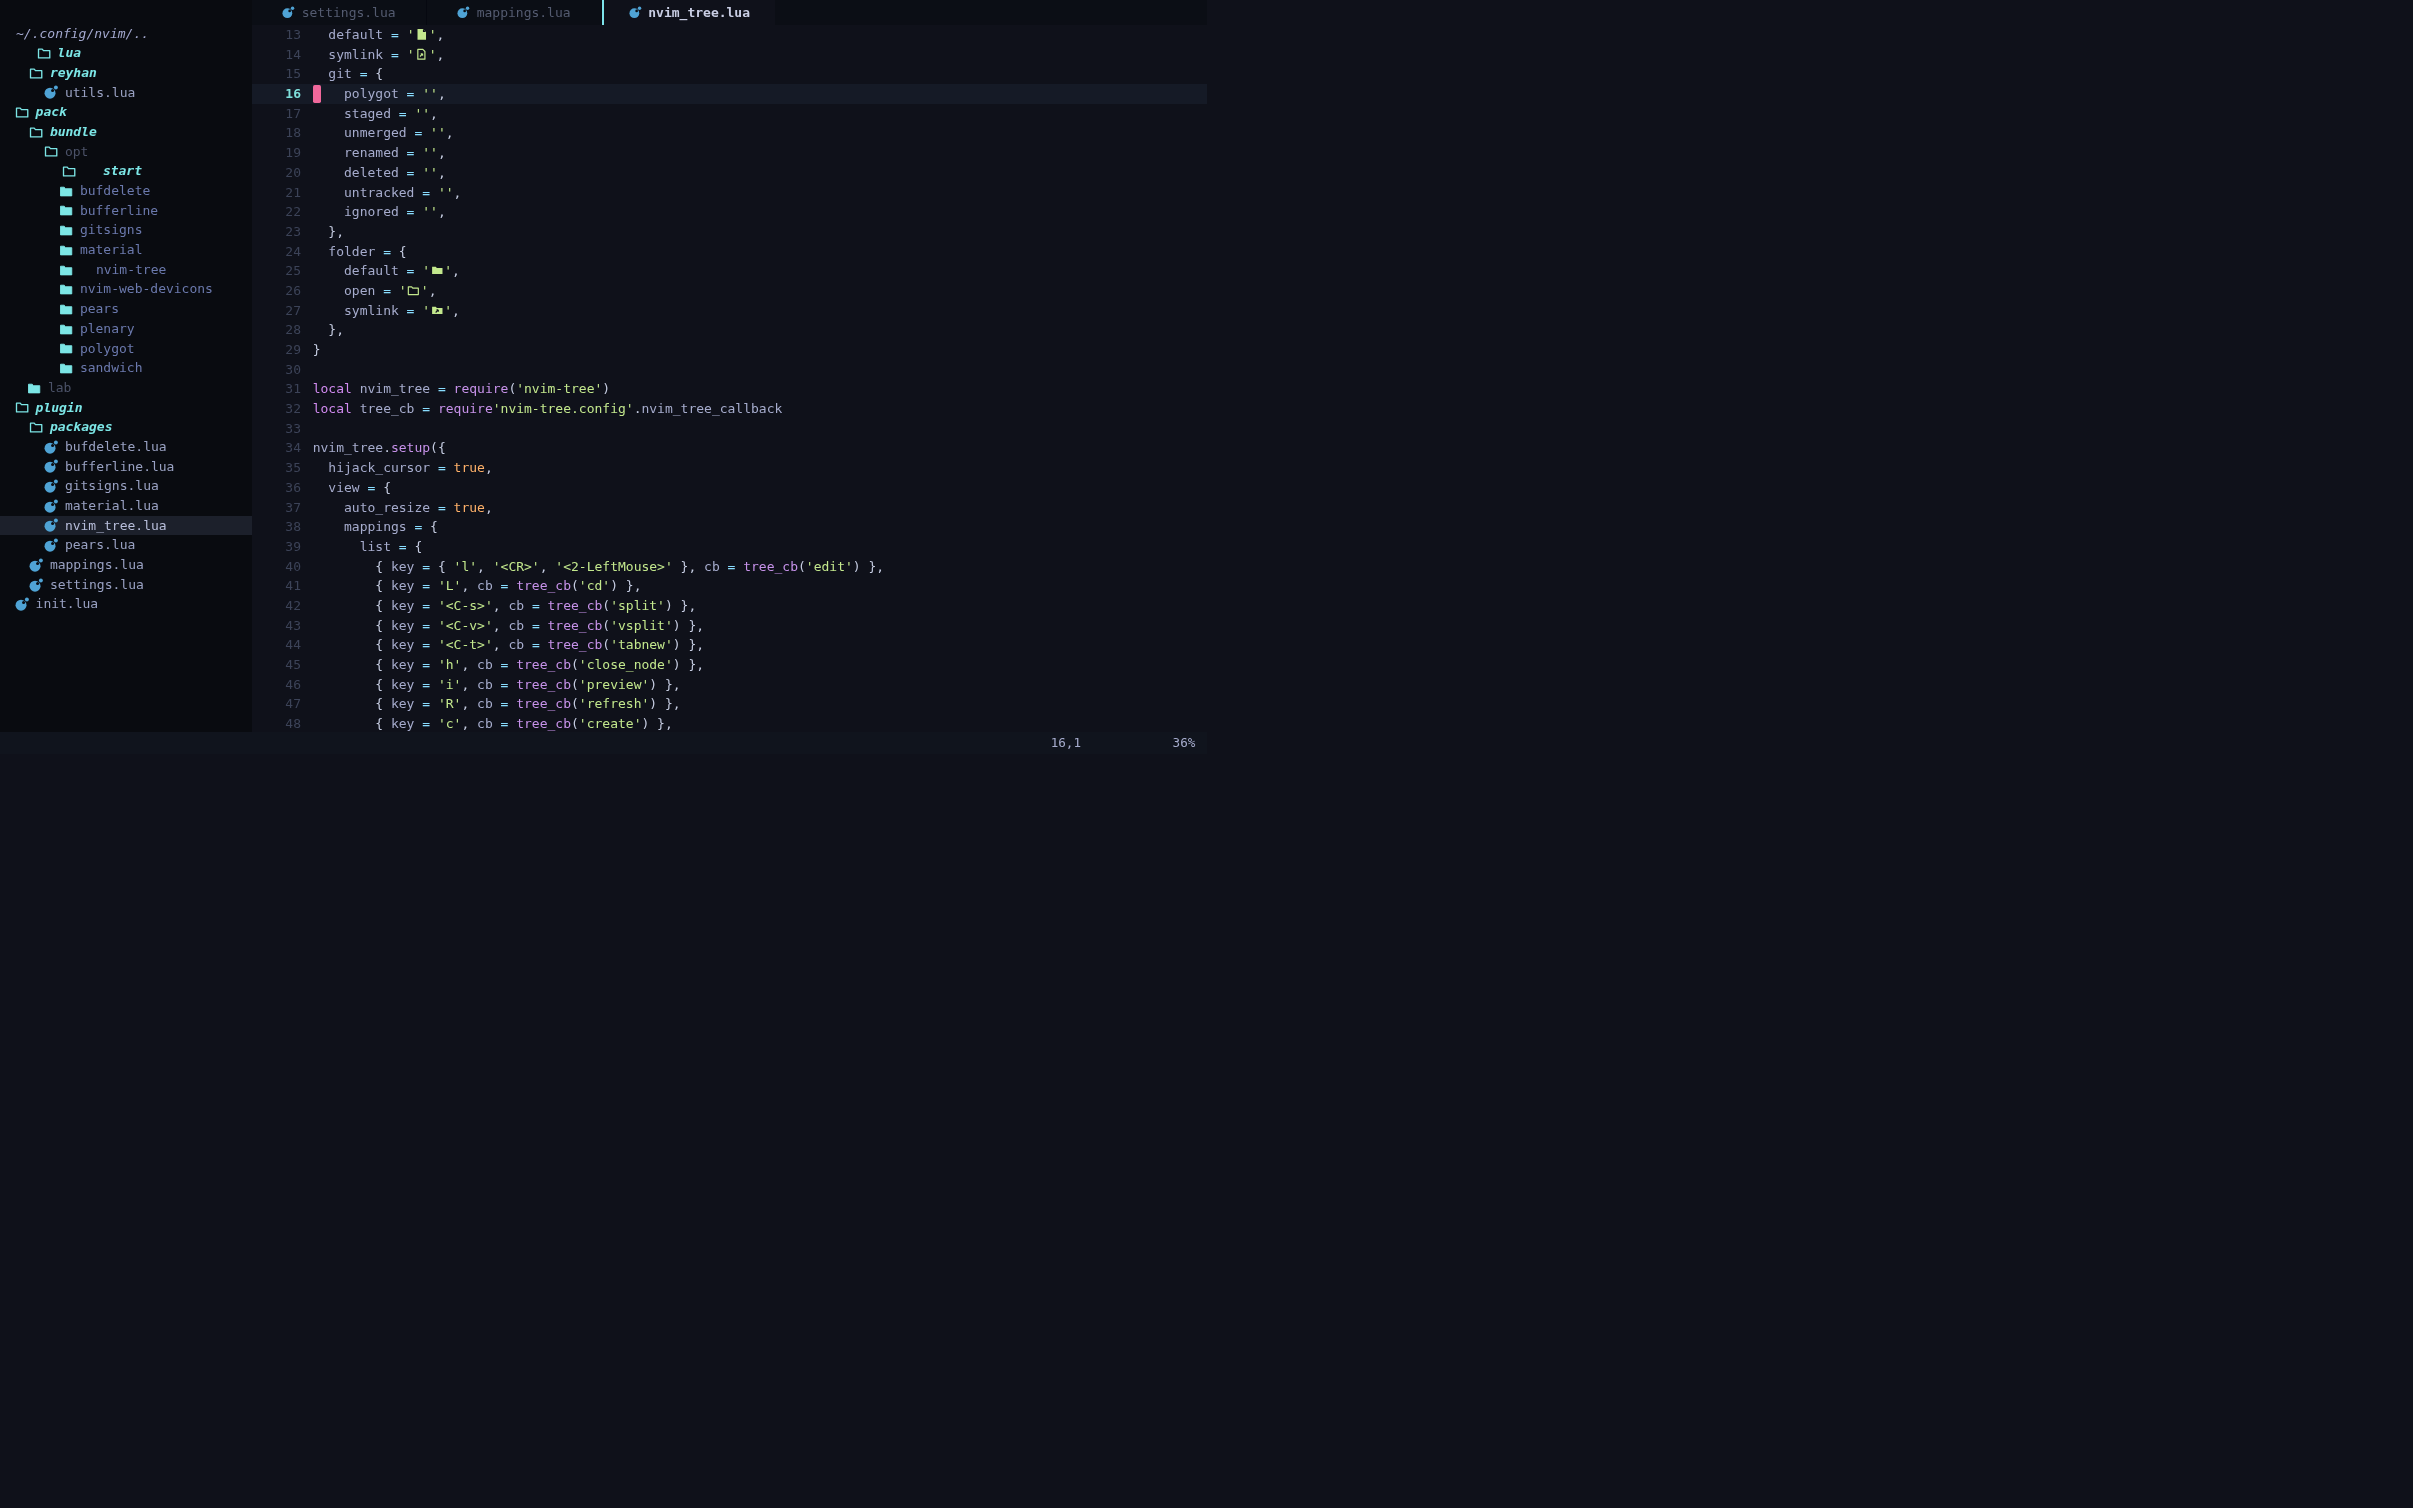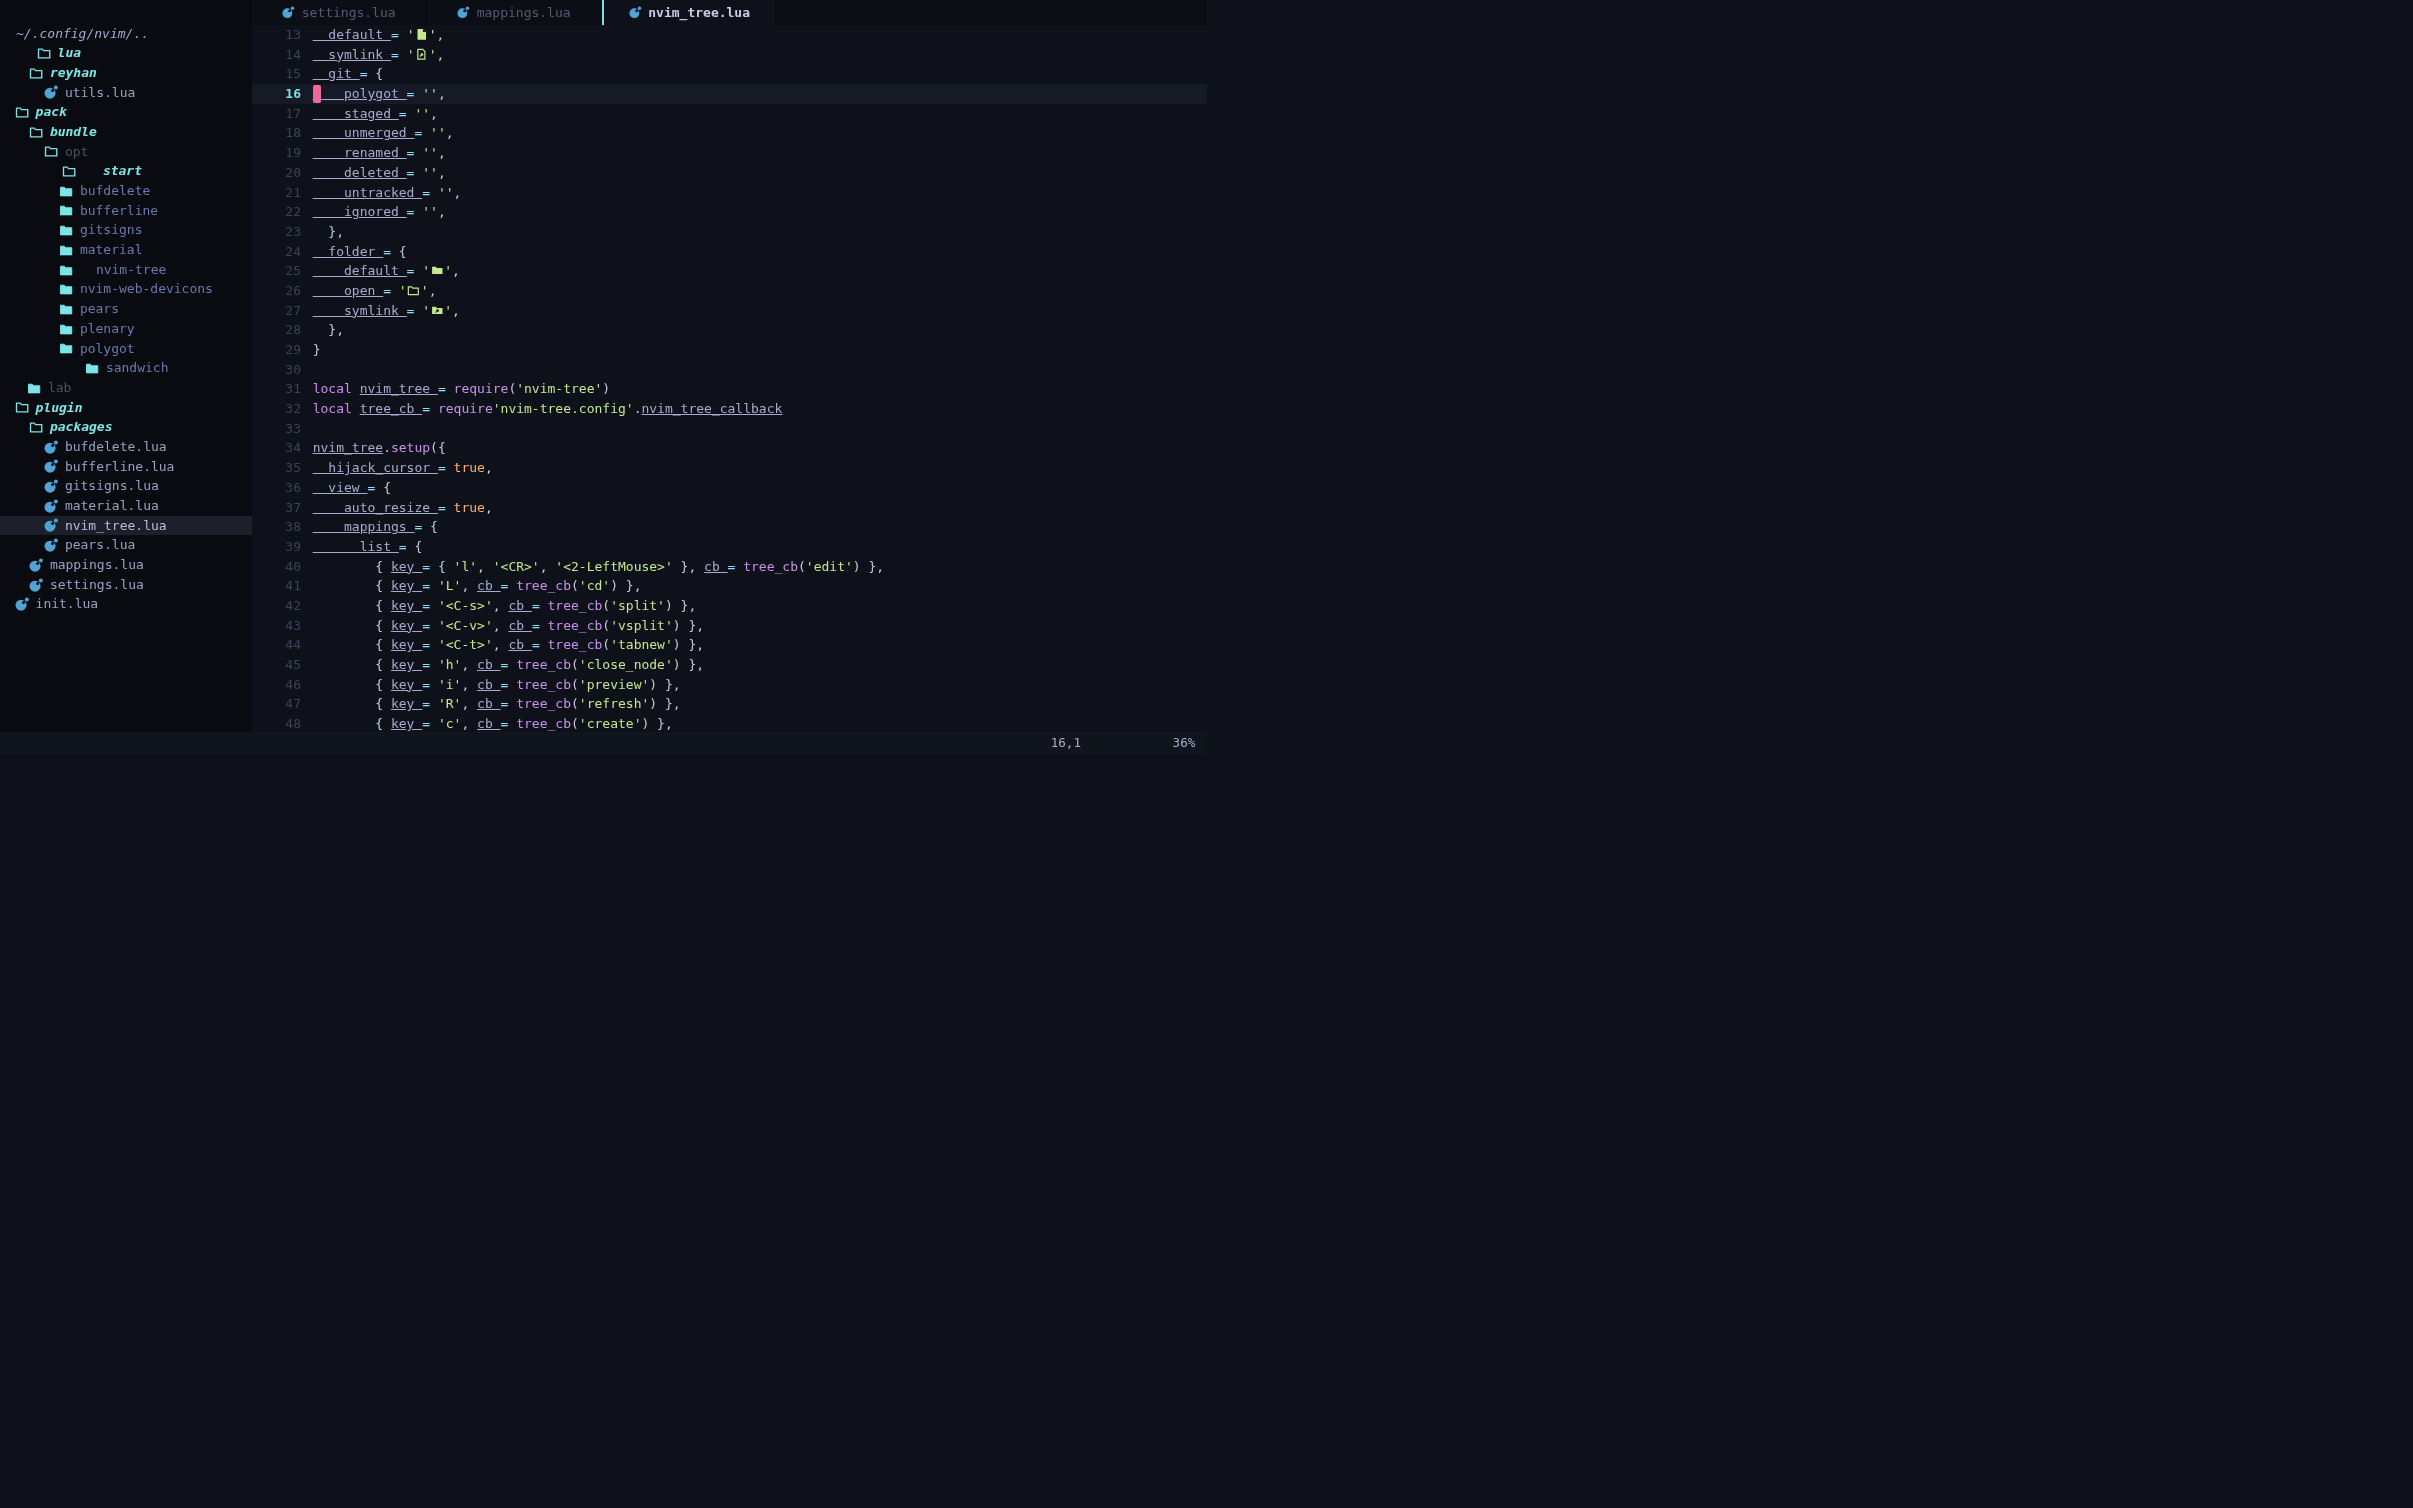--- a/index.html
+++ b/index.html
@@ -37,21 +37,21 @@
 
   .code{flex:1;overflow:hidden;}
   .cline{display:flex;height:19.7px;line-height:19.7px;font-size:13px;white-space:pre;}
   .cline.cur{background:var(--cursorline-bg,#151a26);}
   .ln{flex:0 0 49px;text-align:right;color:var(--gutter,#3c4358);}
   .cline.cur .ln{color:var(--gutter-active,#7fe0dc);font-weight:bold;}
   .ltxt{padding-left:11.7px;position:relative;flex:1;}
   .cursor{position:absolute;left:11.7px;top:0.8px;height:18px;width:8.4px;
           background:var(--cursor,#f0689b);border-radius:1.7px;}
 
-  .tk-id{color:var(--text,#a6accd);text-decoration:underline;}
+  .tk-id{color:var(--text,#a6accd);}
   .tk-op{color:var(--operator,#89ddff);}
   .tk-str{color:var(--string,#c3e88d);}
   .tk-punc{color:var(--punct,#c6cde2);}
   .tk-kw{color:var(--keyword,#d18bf0);}
   .tk-fn{color:var(--func,#c792ea);}
   .tk-bool{color:var(--boolean,#ffb169);}
   .code-ico{display:inline-block;width:12.6px;height:12.6px;vertical-align:-1.7px;margin:0 0.8px;}
   .code-ico svg{width:12.6px;height:12.6px;display:block;}
 
   
@@ -112,21 +112,21 @@
               </svg></span><span class="t-plug">nvim-web-devicons</span></div>
           <div class="trow" style="padding-left: 59px;"><span class="ticon"><svg viewBox="0 0 16 16">
                 <path d="M1.7 3.6h4.2l1.4 1.7h7.1v8.1H1.7z" fill="#7ce6e6" stroke="#7ce6e6" stroke-width="1" stroke-linejoin="round"></path>
               </svg></span><span class="t-plug">pears</span></div>
           <div class="trow" style="padding-left: 59px;"><span class="ticon"><svg viewBox="0 0 16 16">
                 <path d="M1.7 3.6h4.2l1.4 1.7h7.1v8.1H1.7z" fill="#7ce6e6" stroke="#7ce6e6" stroke-width="1" stroke-linejoin="round"></path>
               </svg></span><span class="t-plug">plenary</span></div>
           <div class="trow" style="padding-left: 59px;"><span class="ticon"><svg viewBox="0 0 16 16">
                 <path d="M1.7 3.6h4.2l1.4 1.7h7.1v8.1H1.7z" fill="#7ce6e6" stroke="#7ce6e6" stroke-width="1" stroke-linejoin="round"></path>
               </svg></span><span class="t-plug">polygot</span></div>
-          <div class="trow" style="padding-left: 85px;"><span class="ticon"><svg viewBox="0 0 16 16">
+          <div class="trow" style="padding-left: 59px;"><span class="ticon"><svg viewBox="0 0 16 16">
                 <path d="M1.7 3.6h4.2l1.4 1.7h7.1v8.1H1.7z" fill="#7ce6e6" stroke="#7ce6e6" stroke-width="1" stroke-linejoin="round"></path>
               </svg></span><span class="t-plug">sandwich</span></div>
           <div class="trow" style="padding-left: 27px;"><span class="ticon"><svg viewBox="0 0 16 16">
                 <path d="M1.7 3.6h4.2l1.4 1.7h7.1v8.1H1.7z" fill="#7ce6e6" stroke="#7ce6e6" stroke-width="1" stroke-linejoin="round"></path>
               </svg></span><span class="t-dim">lab</span></div>
           <div class="trow" style="padding-left: 14.7px;"><span class="ticon"><svg viewBox="0 0 16 16">
                 <path d="M1.7 3.6h4.2l1.4 1.7h7.1v8.1H1.7z" fill="none" stroke="#7ce6e6" stroke-width="1.5" stroke-linejoin="round"></path>
               </svg></span><span class="t-open">plugin</span></div>
           <div class="trow" style="padding-left: 29px;"><span class="ticon"><svg viewBox="0 0 16 16">
                 <path d="M1.7 3.6h4.2l1.4 1.7h7.1v8.1H1.7z" fill="none" stroke="#7ce6e6" stroke-width="1.5" stroke-linejoin="round"></path>

